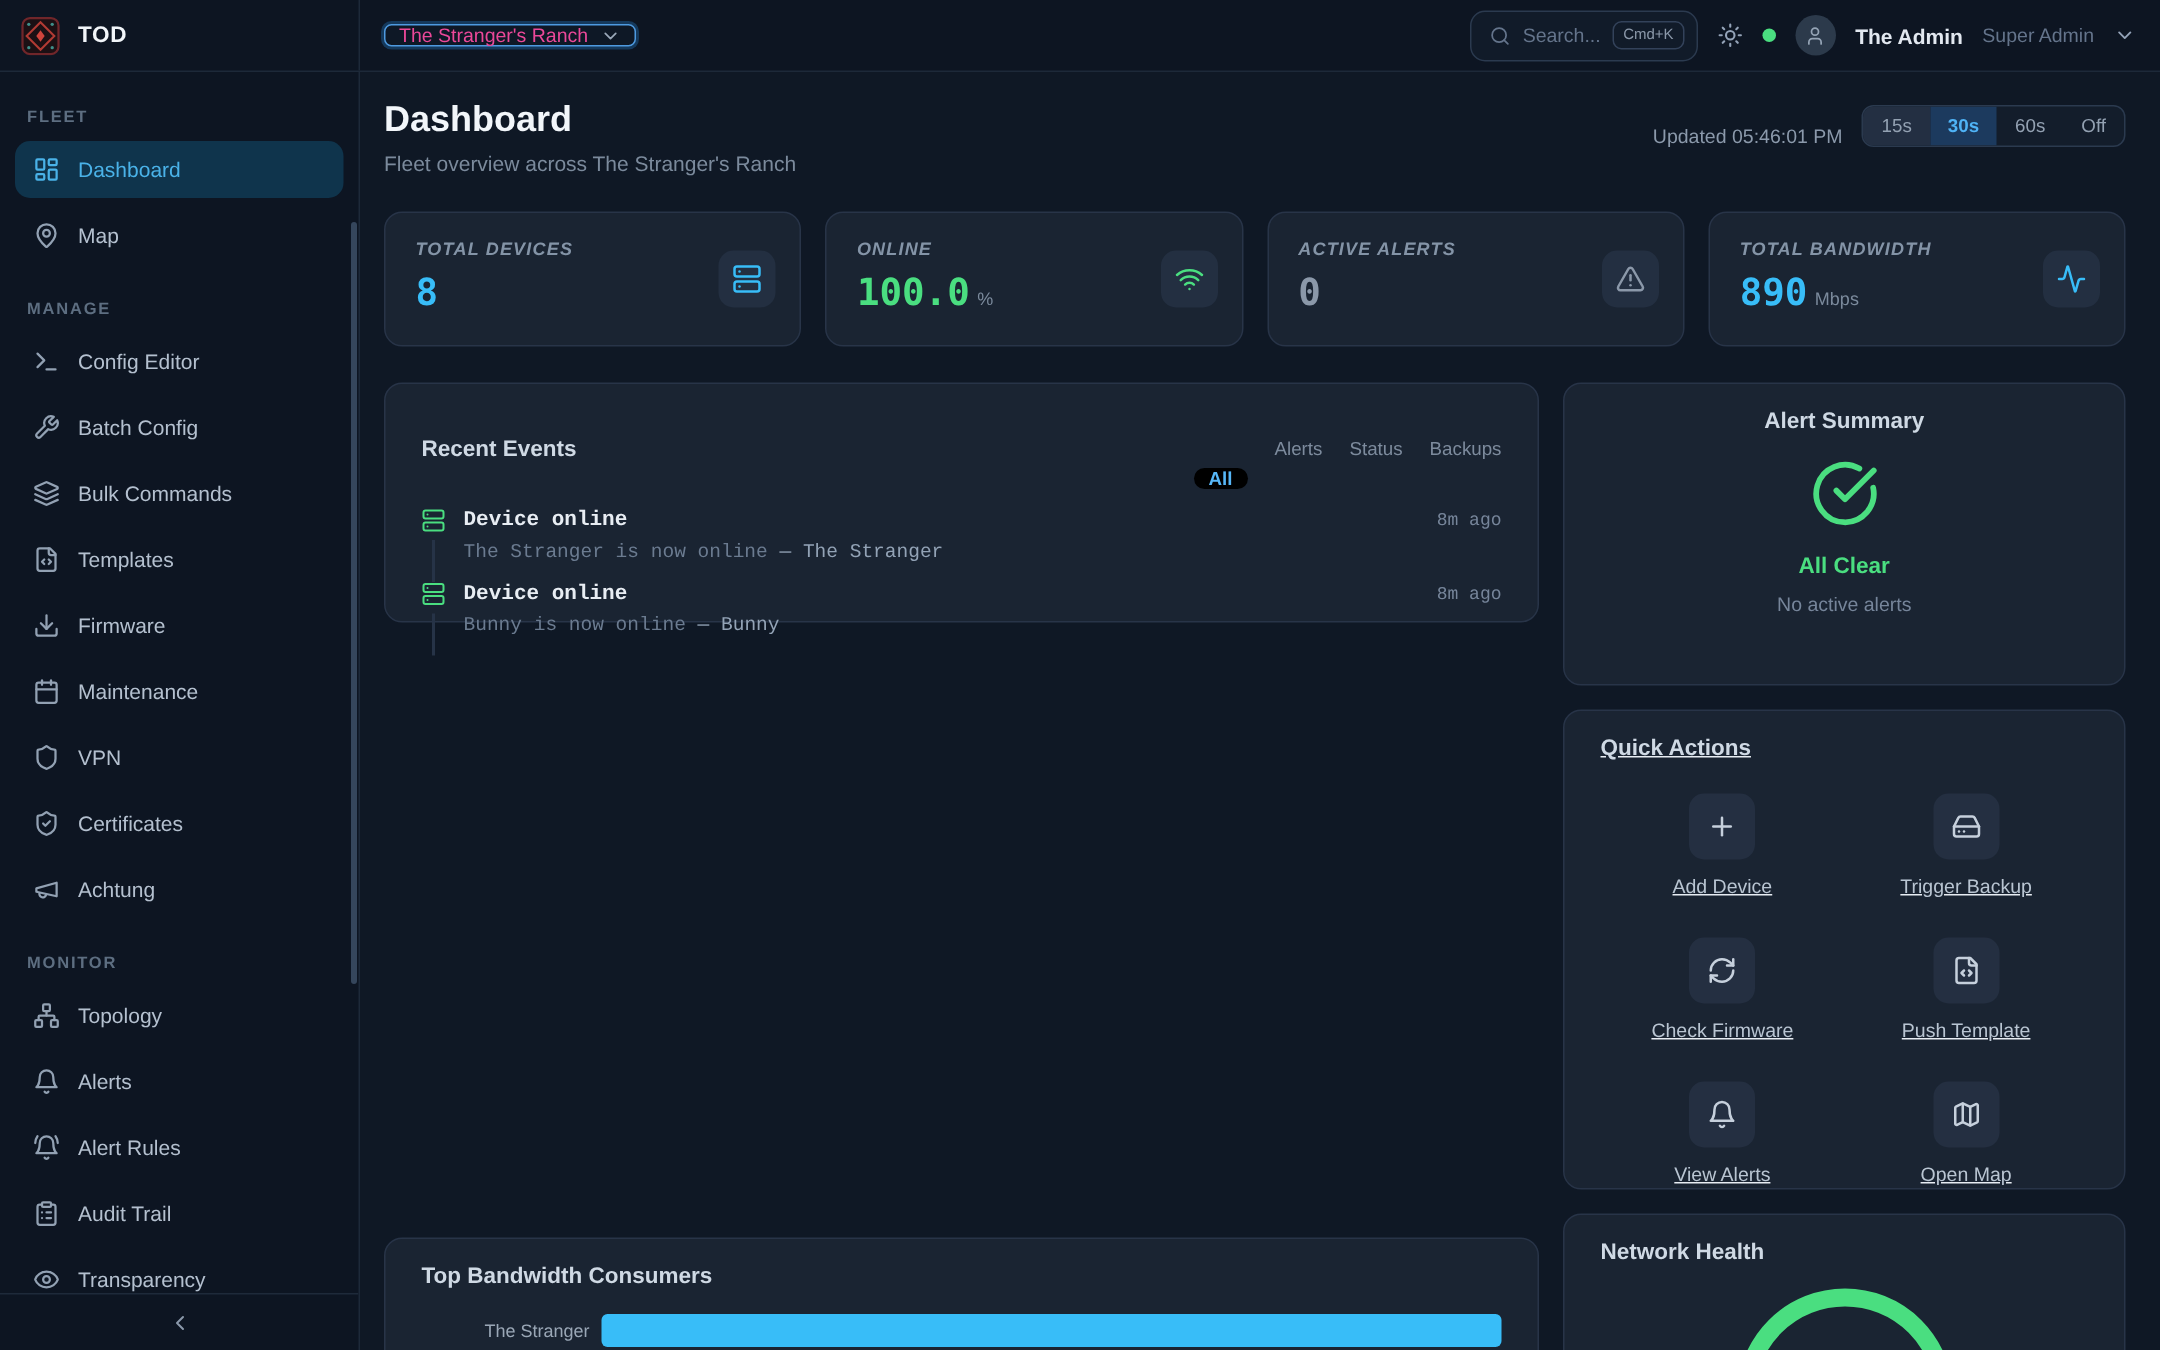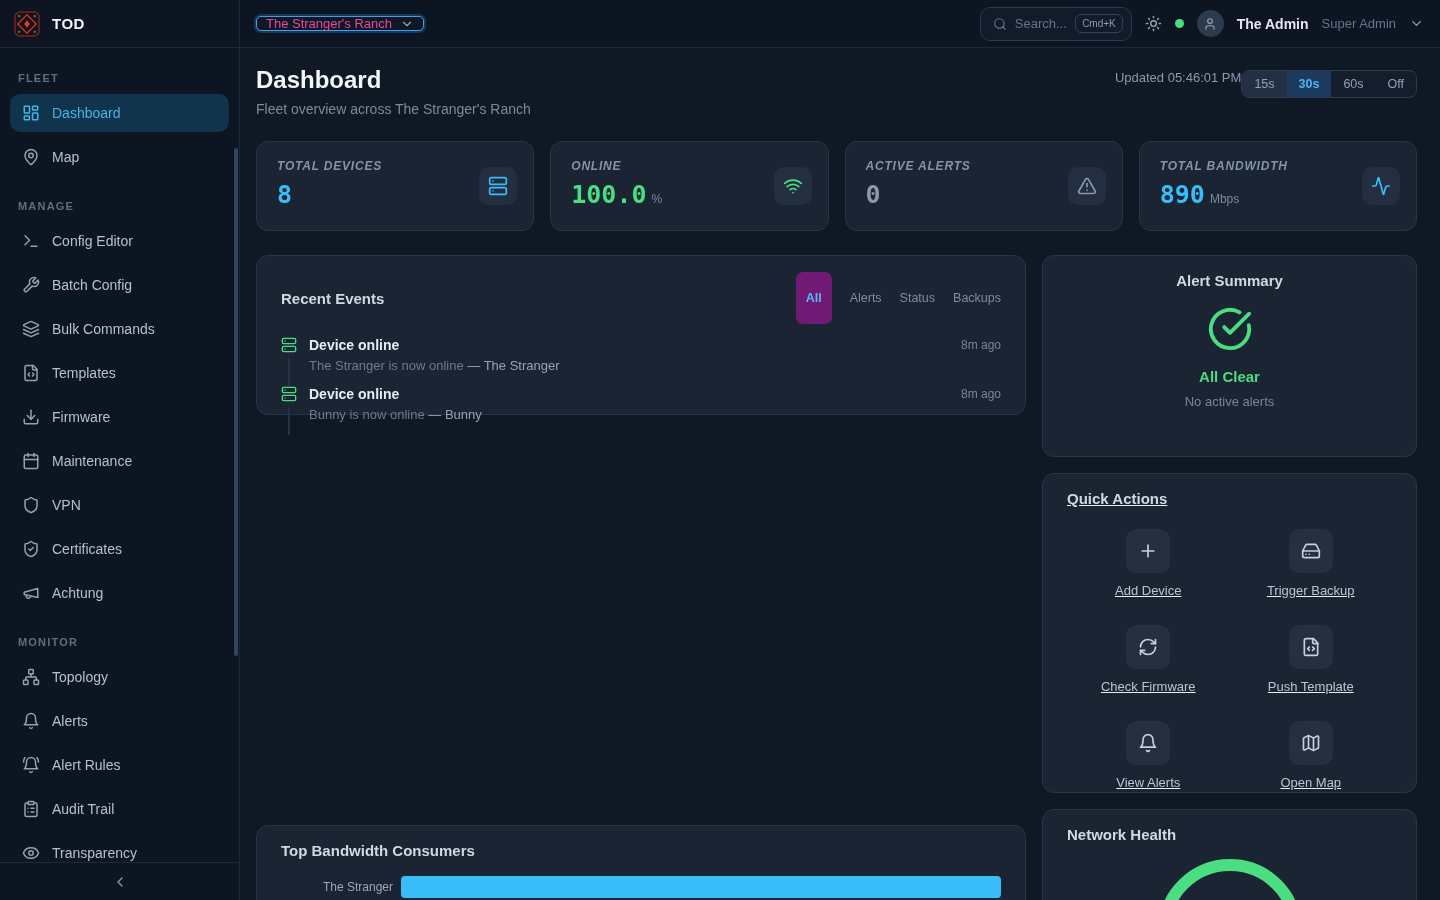--- a/index.html
+++ b/index.html
@@ -8,21 +8,21 @@
 
   
   .topbar { height:48px; flex:0 0 48px; display:flex; background:#0d1522; border-bottom:1px solid #1d2939; }
   .brand { width:240px; flex:0 0 240px; display:flex; align-items:center; gap:12px; padding-left:14px; border-right:1px solid #1d2939; }
   .brand-name { font-size:15px; font-weight:700; letter-spacing:.5px; color:#f1f5f9; }
   .topbar-main { flex:1; display:flex; align-items:center; justify-content:space-between; padding:0 16px; }
   .fleet-select { display:flex; align-items:center; gap:8px; height:15px; padding:0 9px; background:#0e1826; border:1px solid #4e9ae0; box-shadow:0 0 0 2px #15395c; border-radius:5px; font-size:13px; color:#ec4899; cursor:pointer; }
   .fleet-select svg { color:#9aa8b9; }
   .topbar-right { display:flex; align-items:center; gap:13px; }
   .searchbox { display:flex; align-items:center; gap:8px; width:152px; height:34px; padding:0 8px 0 12px; border:1px solid #2b3a4f; border-radius:10px; background:#111b29; color:#64748b; cursor:text; }
-  .searchbox .ph { font-size:13px; flex:1; }
+  .searchbox .ph { font-size:13px; flex:1;text-align:right; }
   .kbd { font-size:10px; color:#8b98a9; border:1px solid #33425a; border-radius:6px; padding:3px 6px; }
   .icon-btn { background:none; border:none; color:#94a3b8; display:flex; align-items:center; cursor:pointer; }
   .status-dot { width:9px; height:9px; border-radius:50%; }
   .avatar { width:27px; height:27px; border-radius:50%; background:#2c3a4b; display:flex; align-items:center; justify-content:center; color:#95a4b5; }
   .user-name { font-size:14px; font-weight:600; color:#e2e8f0; }
   .user-role { font-size:13px; color:#64748b; }
 
   
   .body-row { flex:1; display:flex; min-height:0; }
 
@@ -36,21 +36,21 @@
   .nav-item.active { background:#0f344c; color:#4ab2e8; }
   .nav-item.active svg { color:#4ab2e8; }
   .collapse-row { flex:0 0 38px; border-top:1px solid #1e2a3a; display:flex; align-items:center; justify-content:center; color:#8b99ab; cursor:pointer; }
   .scroll-thumb { position:absolute; right:1px; top:100px; width:4px; height:508px; background:#35465c; border-radius:2px; }
 
   
   .main { flex:1; background:#0f1825; padding:18px 23px 0 16px; overflow:hidden; }
   .page-head { display:flex; justify-content:space-between; align-items:flex-start; }
   .page-title { font-size:24px; font-weight:700; color:#f2f6fa; }
   .page-subtitle { font-size:14px; color:#7b8a9c; margin-top:7px; }
-  .head-right { display:flex; align-items:flex-start; margin-top:4px; }
+  .head-right { display:flex; align-items:flex-end; gap:13px; margin-top:4px; }
   .updated { font-size:13px; color:#8b99ab; }
   .intervals { display:flex; border:1px solid #2b3a4f; border-radius:8px; overflow:hidden; background:#131d2b; }
   .intervals button { background:transparent; border:none; padding:6px 12px; font-size:12.5px; color:#93a1b2; font-family:inherit; cursor:pointer; }
   .intervals button.alt { background:#232f42; }
   .intervals button.active { background:#1c3a5e; color:#4fb3f6; font-weight:600; }
 
   
   .stats-row { display:grid; grid-template-columns:repeat(4,1fr); gap:16px; margin-top:24px; }
   .stat-card { position:relative; height:90px; background:#1a2432; border:1px solid #283448; border-radius:12px; padding:17px 20px; }
   .stat-label { font-size:12px; letter-spacing:.8px; color:#8494a7; font-weight:600;font-style:italic; }
@@ -63,22 +63,22 @@
   
   .content-grid { display:grid; grid-template-columns:1fr 375px; gap:16px; margin-top:24px; }
   .card { background:#1a2432; border:1px solid #283448; border-radius:12px; padding:16px 24px; }
   .card-title { font-size:15px; font-weight:600; color:#cfd9e4; }
 
   
   .events-card { height:160px; }
   .events-head { display:flex; align-items:center; justify-content:space-between; }
   .event-tabs { display:flex; align-items:center; gap:18px; }
   .event-tabs .tab { font-size:12.5px; color:#7d8b9d; cursor:pointer; }
-  .event-tabs .tab.active { background:#701a75; color:#57b7f8; padding:19px 10px; border-radius:7px; font-weight:600; }
-  .events-list { margin-top:13px; }
+  .event-tabs .tab.active { background:#000000; color:#57b7f8; padding:0 10px; border-radius:7px; font-weight:600;margin-top:40px; }
+  .events-list { margin-top:13px;font-family:Liberation Mono, monospace; }
   .event { display:flex; gap:12px; }
   .event-rail { width:16px; display:flex; flex-direction:column; align-items:center; }
   .event-rail svg { color:#4ade80; flex:0 0 auto; }
   .rail-line { width:2px; flex:1; background:#263347; margin-top:5px; min-height:10px; }
   .event-body { flex:1; padding-bottom:13px; }
   .event-title-row { display:flex; justify-content:space-between; align-items:center; }
   .event-title { font-size:14px; font-weight:600; color:#e8edf3; }
   .event-time { font-size:12px; color:#76859a; }
   .event-desc { margin-top:5px; font-size:13px; color:#6b7b90; }
   .event-desc .dev { color:#93a3b6; }

